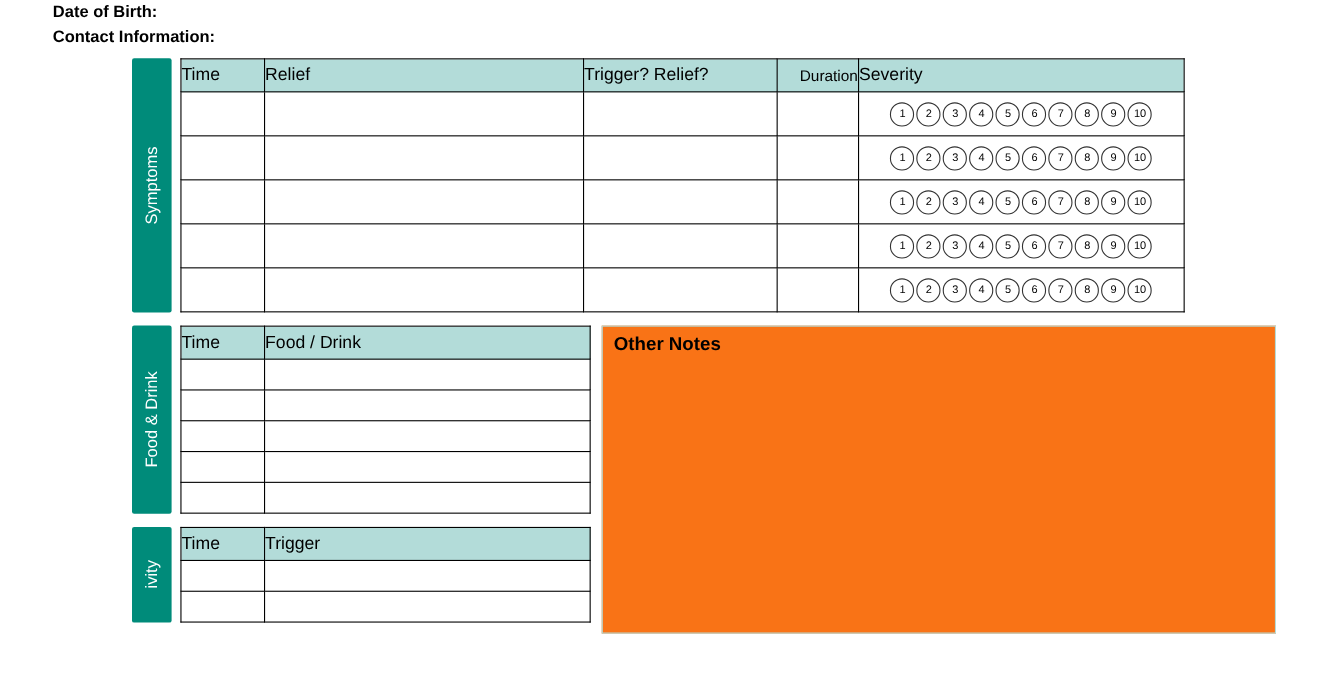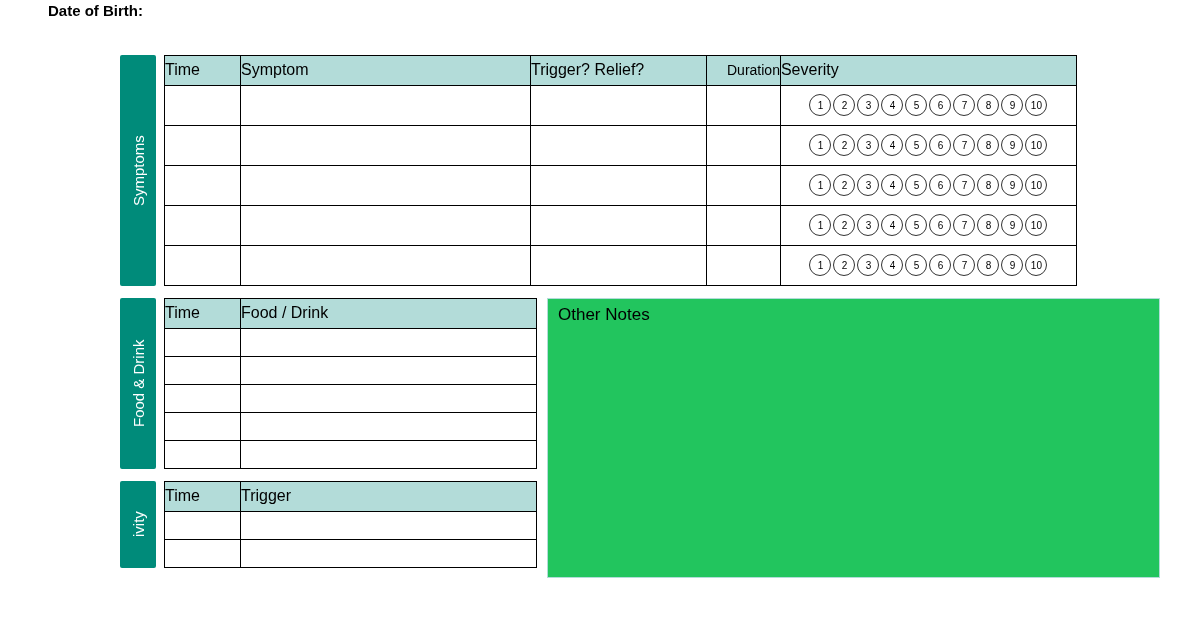--- a/index.html
+++ b/index.html
@@ -4,21 +4,21 @@
   <style>
     * { box-sizing: border-box; margin: 0; padding: 0; }
     body {
       font-family: Arial, Helvetica, sans-serif;
       background: #fff;
       width: 1200px;
       height: 628px;
       overflow: hidden;
       padding: 0 40px;
     }
-    .meta { font-weight: bold; font-size: 15px; line-height: 1.5; margin-bottom: 32px; margin-left: 8px; }
+    .meta { font-weight: bold; font-size: 15px; line-height: 1.5; margin-bottom: 8px; margin-left: 8px; }
     .sheet { display: flex; flex-direction: column; gap: 12px; margin-left: 80px; }
     .section-row { display: flex; align-items: stretch; gap: 8px; }
     .vtab {
       width: 36px;
       background: #008b7a;
       color: #fff;
       display: flex;
       align-items: center;
       justify-content: center;
       writing-mode: vertical-rl;
@@ -43,44 +43,46 @@
       border: 1.5px solid #333;
       border-radius: 50%;
       display: flex; align-items: center; justify-content: center;
       font-size: 10px;
     }
     .lower { display: flex; gap: 10px; }
     .left-col { display: flex; flex-direction: column; gap: 12px; }
     .w-food { width: 296px; }
     .notes-box {
       flex: 1;
-      background: #22c55e;
+      background: #f97316;
       border: 1.5px solid #b3dcd9;
       min-height: 280px;
       padding: 6px 10px;
       font-size: 17px;
+      font-weight: bold;
     }
     td.food-row { height: 28px; }
   </style>
 </head>
 <body>
 
 <div class="meta">
   <div>Date of Birth:</div>
+  <div>Contact Information:</div>
 </div>
 
 <div class="sheet">
 
   <div class="section-row">
     <div class="vtab">Symptoms</div>
     <table>
       <thead>
         <tr>
           <th class="w-time">Time</th>
-          <th class="w-symptom">Symptom</th>
+          <th class="w-symptom">Relief</th>
           <th class="w-trigger">Trigger? Relief?</th>
           <th class="w-duration">Duration</th>
           <th class="w-severity">Severity</th>
         </tr>
       </thead>
       <tbody id="symptoms-body">
           <tr>
             <td></td>
             <td></td>
             <td></td>

